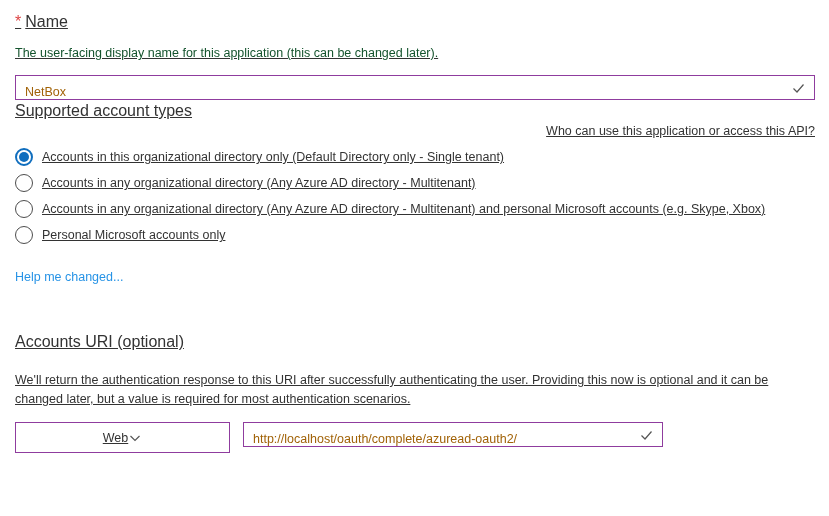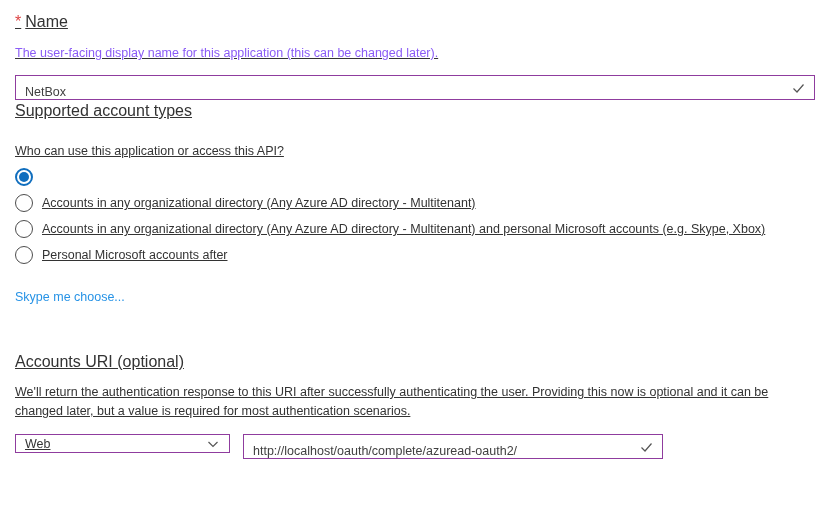--- a/index.html
+++ b/index.html
@@ -30,53 +30,54 @@
   .mt-acct   { }
   .mt-redir  { margin-top: 45px; }
   .required {
     color: #dd4444;
     margin-right: 4px;
   }
   .field-desc {
     margin-top: 12px;
     font-size: 12.5px;
     line-height: 18px;
-    color: #8b5cf6;
+    color: #14532d;
   }
   .input-wrap {
     position: relative;
     margin-top: 13px;
     height: 25px;
   }
   .text-input {
     box-sizing: border-box;
     width: 100%;
     height: 25px;
     border: 1px solid #8f3c9e;
     border-radius: 0;
     padding: 9px 30px 0 9px;
     font-family: "Liberation Sans", sans-serif;
     font-size: 12.5px;
-    color: #404040;
+    color: #a16207;
     outline: none;
     background: #ffffff;
   }
   .check-icon {
     position: absolute;
     right: 9px;
     top: 50%;
     transform: translateY(-50%);
     width: 15px;
     height: 15px;
     pointer-events: none;
   }
   .question {
-    margin-top: 21px;
+    margin-top: 1px;
     font-size: 12.5px;
     line-height: 18px;
+    text-align: right;
   }
   .radio-group { margin-top: 4px; }
   .radio-row {
     height: 26px;
     display: flex;
     align-items: center;
     cursor: pointer;
   }
   .radio {
     box-sizing: border-box;
@@ -104,38 +105,38 @@
   .help-link {
     display: inline-block;
     margin-top: 20px;
     font-size: 12.5px;
     line-height: 18px;
     color: #2793e6;
     text-decoration: none;
     cursor: pointer;
   }
   .redirect-desc {
-    margin-top: 11px;
+    margin-top: 19px;
     font-size: 12.5px;
     line-height: 19px;
     max-width: 801px;
   }
   .uri-row {
     display: flex;
     margin-top: 13px;
   }
   .select-box {
     box-sizing: border-box;
     width: 215px;
-    height: 19px;
+    height: 31px;
     border: 1px solid #8f3c9e;
     background: #ffffff;
     display: flex;
     align-items: center;
-    justify-content: space-between;
+    justify-content: center;
     padding: 0 9px;
     cursor: pointer;
     flex: none;
   }
   .select-box .sel-label { font-size: 12.5px; color: #333333; }
   .chevron-icon { width: 14px; height: 14px; flex: none; }
   .uri-input-wrap {
     position: relative;
     width: 420px;
     height: 25px;
@@ -161,36 +162,37 @@
     </svg>
   </div>
 
   
   <div class="section-title mt-acct">Supported account types</div>
   <div class="question">Who can use this application or access this API?</div>
 
   <div class="radio-group">
     <div class="radio-row">
       <span class="radio selected"></span>
+      <span class="radio-label">Accounts in this organizational directory only (Default Directory only - Single tenant)</span>
     </div>
     <div class="radio-row">
       <span class="radio"></span>
       <span class="radio-label">Accounts in any organizational directory (Any Azure AD directory - Multitenant)</span>
     </div>
     <div class="radio-row">
       <span class="radio"></span>
       <span class="radio-label">Accounts in any organizational directory (Any Azure AD directory - Multitenant) and personal Microsoft accounts (e.g. Skype, Xbox)</span>
     </div>
     <div class="radio-row">
       <span class="radio"></span>
-      <span class="radio-label">Personal Microsoft accounts after</span>
-    </div>
-  </div>
-
-  <a class="help-link">Skype me choose...</a>
+      <span class="radio-label">Personal Microsoft accounts only</span>
+    </div>
+  </div>
+
+  <a class="help-link">Help me changed...</a>
 
   
   <div class="section-title mt-redir">Accounts URI (optional)</div>
   <div class="redirect-desc">We'll return the authentication response to this URI after successfully authenticating the user. Providing this now is optional and it can be changed later, but a value is required for most authentication scenarios.</div>
 
   <div class="uri-row">
     <div class="select-box">
       <span class="sel-label">Web</span>
       <svg class="chevron-icon" viewBox="0 0 14 14">
         <path d="M2.5 5 L7 9.5 L11.5 5" fill="none" stroke="#565656" stroke-width="1.2"></path>

